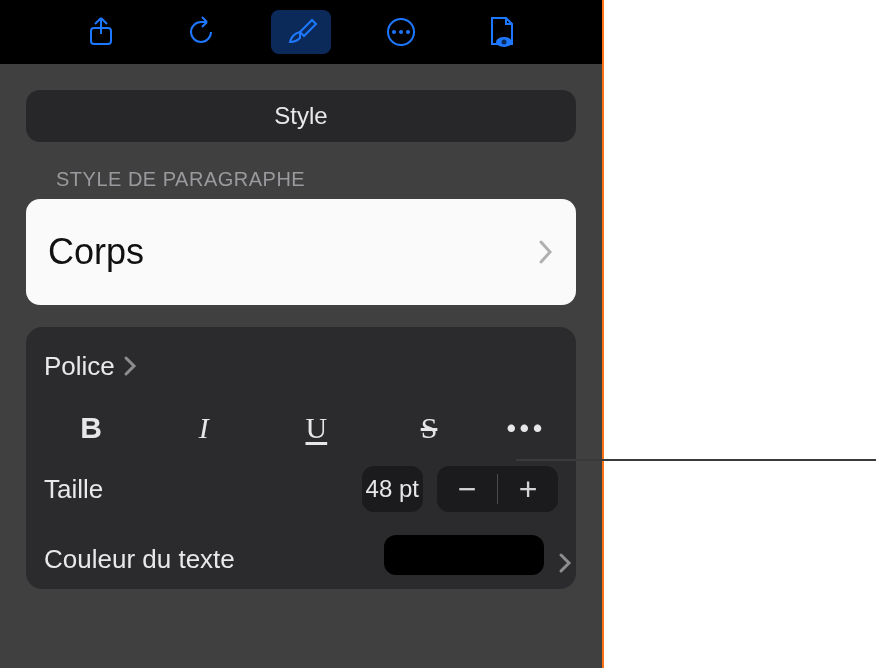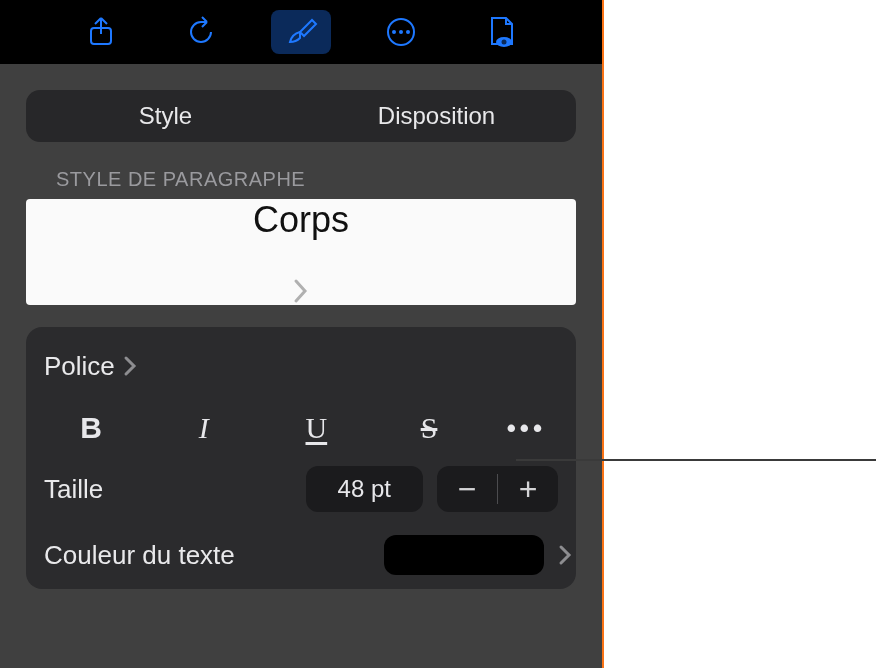--- a/index.html
+++ b/index.html
@@ -51,25 +51,24 @@
       margin:26px 0 8px 56px;
       font-size:20px;
       letter-spacing:0.5px;
       color:#9a9a9e;
     }
 
     .para-style-row {
       margin:0 26px;
       height:106px;
       background:#fafafa;
-      border-radius:4px;
+      border-radius:14px;
       display:flex; align-items:center;
       padding:0 22px;
       color:#111;
-      flex-direction:column;
     }
     .para-style-row .name { font-size:36px; font-weight:400; flex:1; }
     .para-style-row .chev { color:#b0b0b0; }
 
     
     .card {
       margin:22px 26px 0 26px;
       background:#2b2b2d;
       border-radius:16px;
       padding:8px 0 0 0;
@@ -99,40 +98,40 @@
     .style-btn.under { text-decoration:underline; text-underline-offset:4px; font-family: Georgia, serif; }
     .style-btn.strike { text-decoration:line-through; font-family: Georgia, serif; }
     .more-dots { letter-spacing:4px; font-size:26px; color:#e7e7ea; font-weight:700; }
 
     
     .size-row { padding-bottom:10px; }
     .size-chip {
       margin-left:auto;
       background:#1b1b1d;
       border-radius:12px;
-      height:46px; padding:0 32px;
+      height:46px; padding:0 4px;
       display:flex; align-items:center;
       font-size:24px; color:#e7e7ea;
       margin-right:14px;
     }
     .stepper {
       display:flex; align-items:center;
       height:46px;
       background:#1b1b1d;
       border-radius:12px;
       overflow:hidden;
     }
     .step-btn {
       width:60px; height:46px;
       display:flex; align-items:center; justify-content:center;
       font-size:32px; color:#d4d4d6;
     }
     .step-div { width:1px; height:30px; background:#4c4c4f; }
 
-    .color-row { padding:10px 4px 14px 18px; }
+    .color-row { padding:10px 4px 14px 18px;align-items:flex-end; }
     .color-swatch {
       width:160px; height:40px;
       background:#000;
       border-radius:12px;
       margin-left:auto; margin-right:6px;
     }
 
     
     .callout-line {
       position:absolute; top:459px;
@@ -177,21 +176,20 @@
         <path class="tb-icon" d="M6 2 H20 L26 8 V28 H6 Z"></path>
         <path class="tb-icon" d="M20 2 V8 H26"></path>
         <ellipse cx="18" cy="26" rx="8" ry="5" fill="#1e78ff" stroke="none"></ellipse>
         <circle cx="18" cy="26" r="2.5" fill="#0b2a5a"></circle>
       </svg>
     </div>
   </div>
 
   <div class="segmented">
     <div class="seg-item">Style</div>
-    <div class="seg-item">Disposition</div>
   </div>
 
   <div class="section-label">STYLE DE PARAGRAPHE</div>
 
   <div class="para-style-row">
     <div class="name">Corps</div>
     <svg class="chev" width="16" height="28" viewBox="0 0 16 28">
       <path d="M3 4 L12 14 L3 24" fill="none" stroke="#b0b0b0" stroke-width="3" stroke-linecap="round"></path>
     </svg>
   </div>

